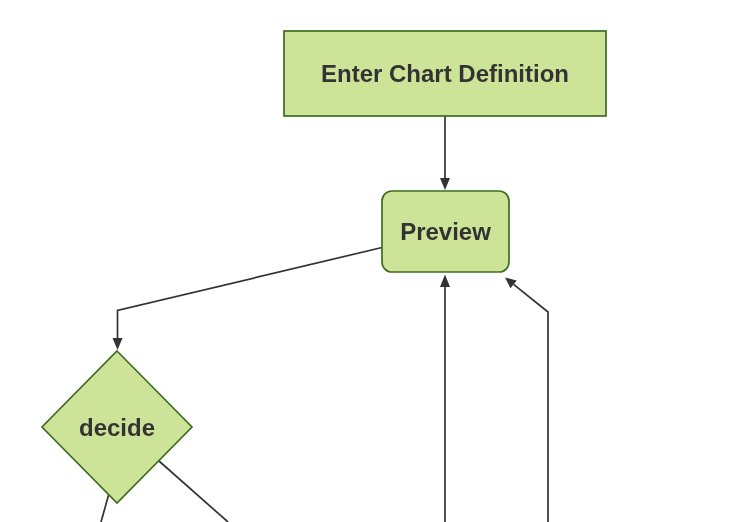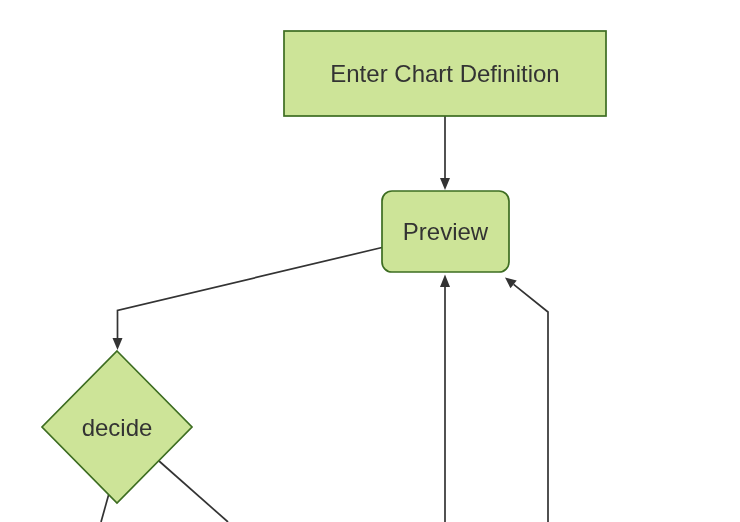--- a/index.html
+++ b/index.html
@@ -6,20 +6,21 @@
     margin: 0;
     padding: 0;
     background: #ffffff;
   }
   .canvas {
     position: relative;
     width: 740px;
     height: 522px;
     background: #ffffff;
     overflow: hidden;
+    font-weight: bold;
   }
   svg { display: block; }
   .node-label {
     font-family: "Liberation Sans", "DejaVu Sans", sans-serif;
     font-size: 24px;
     text-anchor: middle;
   }
   .edge-line {
     fill: none;
     stroke-width: 1.7px;

